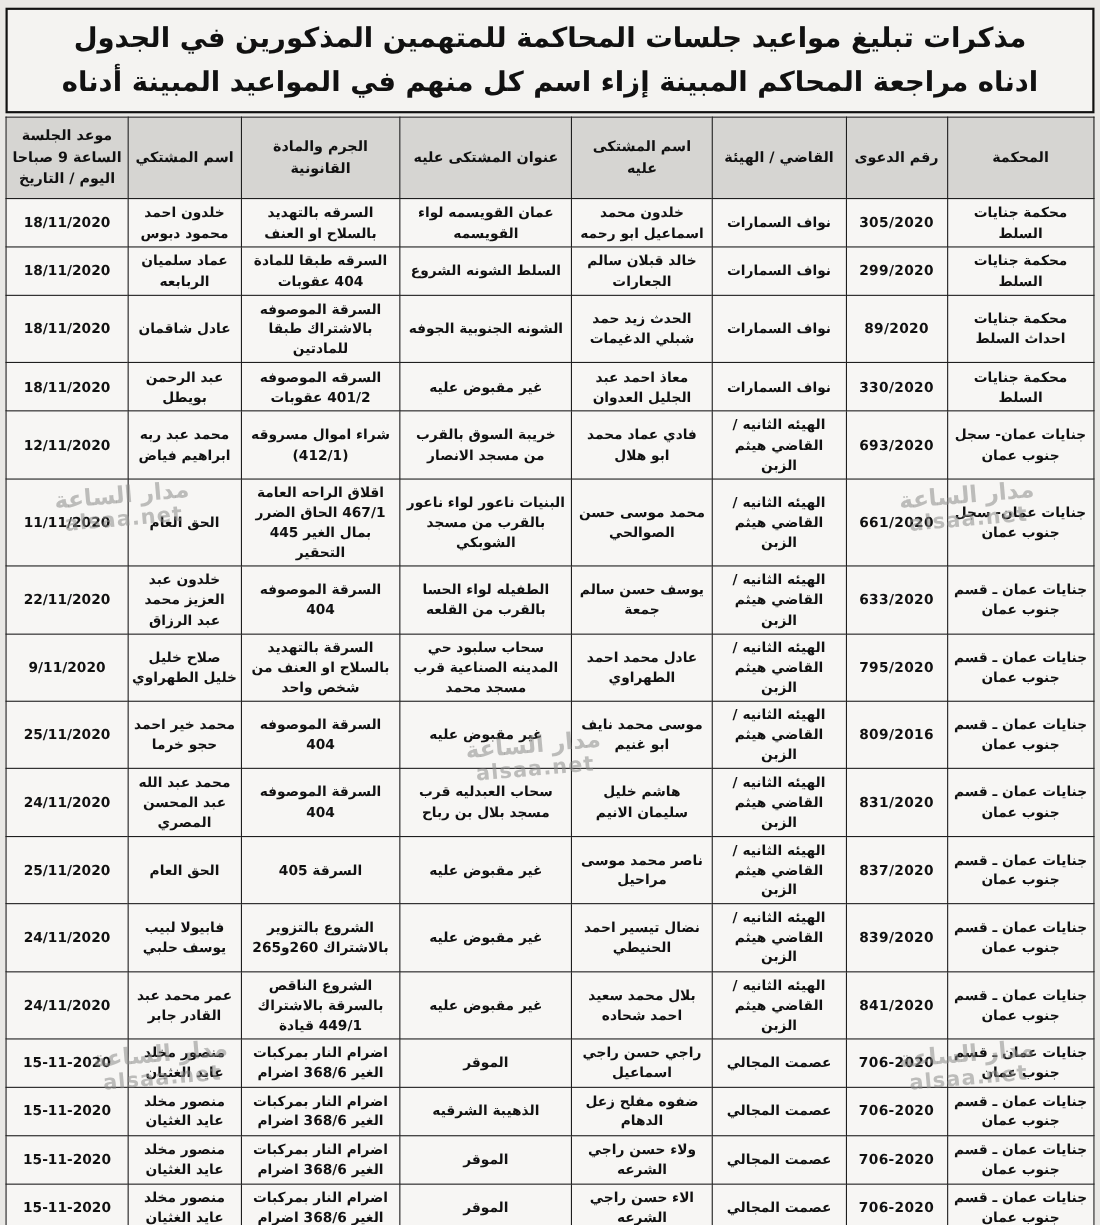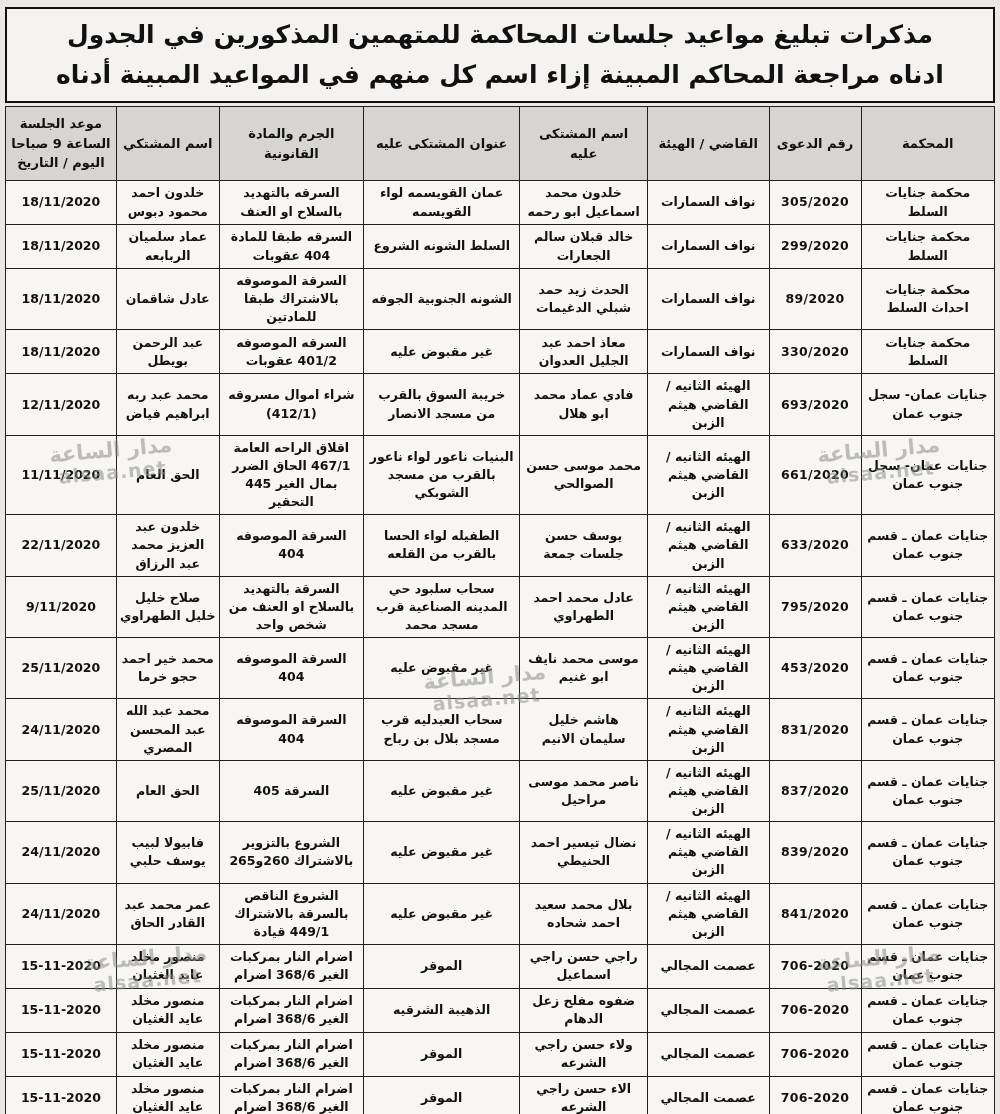--- a/index.html
+++ b/index.html
@@ -166,39 +166,39 @@
     <td class="cell-defendant-name">محمد موسى حسن الصوالحي</td>
     <td class="cell-defendant-address">البنيات ناعور لواء ناعور بالقرب من مسجد الشوبكي</td>
     <td class="cell-crime-article">اقلاق الراحه العامة 467/1 الحاق الضرر بمال الغير 445 التحقير</td>
     <td class="cell-complainant-name">الحق العام</td>
     <td class="cell-hearing-date">11/11/2020</td>
   </tr>
         <tr>
     <td class="cell-court">جنايات عمان ـ قسم جنوب عمان</td>
     <td class="cell-case-number">633/2020</td>
     <td class="cell-judge">الهيئه الثانيه / القاضي هيثم الزبن</td>
-    <td class="cell-defendant-name">يوسف حسن جلسات جمعة</td>
+    <td class="cell-defendant-name">يوسف حسن سالم جمعة</td>
     <td class="cell-defendant-address">الطفيله لواء الحسا بالقرب من القلعه</td>
     <td class="cell-crime-article">السرقة الموصوفه 404</td>
     <td class="cell-complainant-name">خلدون عبد العزيز محمد عبد الرزاق</td>
     <td class="cell-hearing-date">22/11/2020</td>
   </tr>
         <tr>
     <td class="cell-court">جنايات عمان ـ قسم جنوب عمان</td>
     <td class="cell-case-number">795/2020</td>
     <td class="cell-judge">الهيئه الثانيه / القاضي هيثم الزبن</td>
     <td class="cell-defendant-name">عادل محمد احمد الطهراوي</td>
     <td class="cell-defendant-address">سحاب سلبود حي المدينه الصناعية قرب مسجد محمد</td>
     <td class="cell-crime-article">السرقة بالتهديد بالسلاح او العنف من شخص واحد</td>
     <td class="cell-complainant-name">صلاح خليل خليل الطهراوي</td>
     <td class="cell-hearing-date">9/11/2020</td>
   </tr>
         <tr>
     <td class="cell-court">جنايات عمان ـ قسم جنوب عمان</td>
-    <td class="cell-case-number">453/2020</td>
+    <td class="cell-case-number">809/2016</td>
     <td class="cell-judge">الهيئه الثانيه / القاضي هيثم الزبن</td>
     <td class="cell-defendant-name">موسى محمد نايف ابو غنيم</td>
     <td class="cell-defendant-address">غير مقبوض عليه</td>
     <td class="cell-crime-article">السرقة الموصوفه 404</td>
     <td class="cell-complainant-name">محمد خير احمد حجو خرما</td>
     <td class="cell-hearing-date">25/11/2020</td>
   </tr>
         <tr>
     <td class="cell-court">جنايات عمان ـ قسم جنوب عمان</td>
     <td class="cell-case-number">831/2020</td>
@@ -229,21 +229,21 @@
     <td class="cell-complainant-name">فابيولا لبيب يوسف حلبي</td>
     <td class="cell-hearing-date">24/11/2020</td>
   </tr>
         <tr>
     <td class="cell-court">جنايات عمان ـ قسم جنوب عمان</td>
     <td class="cell-case-number">841/2020</td>
     <td class="cell-judge">الهيئه الثانيه / القاضي هيثم الزبن</td>
     <td class="cell-defendant-name">بلال محمد سعيد احمد شحاده</td>
     <td class="cell-defendant-address">غير مقبوض عليه</td>
     <td class="cell-crime-article">الشروع الناقص بالسرقة بالاشتراك 449/1 قيادة</td>
-    <td class="cell-complainant-name">عمر محمد عبد القادر الحاق</td>
+    <td class="cell-complainant-name">عمر محمد عبد القادر جابر</td>
     <td class="cell-hearing-date">24/11/2020</td>
   </tr>
         <tr>
     <td class="cell-court">جنايات عمان ـ قسم جنوب عمان</td>
     <td class="cell-case-number">706-2020</td>
     <td class="cell-judge">عصمت المجالي</td>
     <td class="cell-defendant-name">راجي حسن راجي اسماعيل</td>
     <td class="cell-defendant-address">الموقر</td>
     <td class="cell-crime-article">اضرام النار بمركبات الغير 368/6 اضرام</td>
     <td class="cell-complainant-name">منصور مخلد عايد الغثيان</td>

